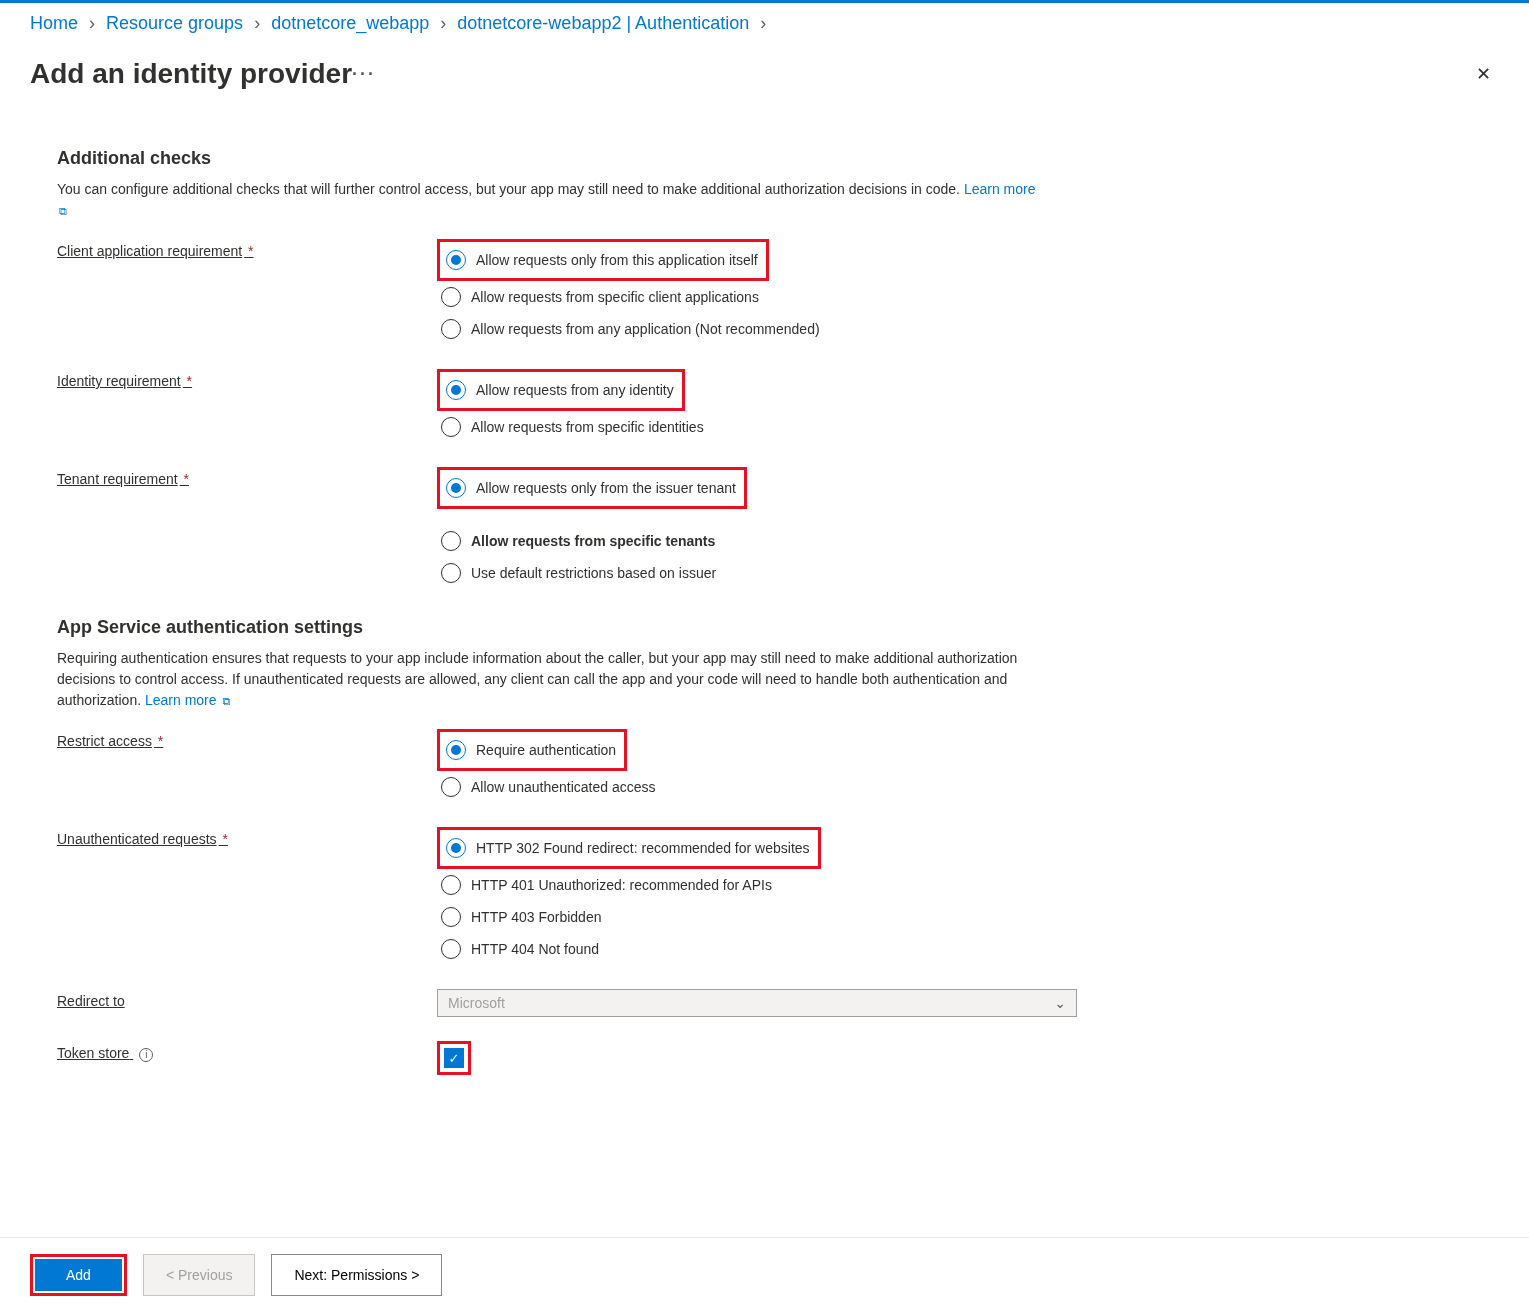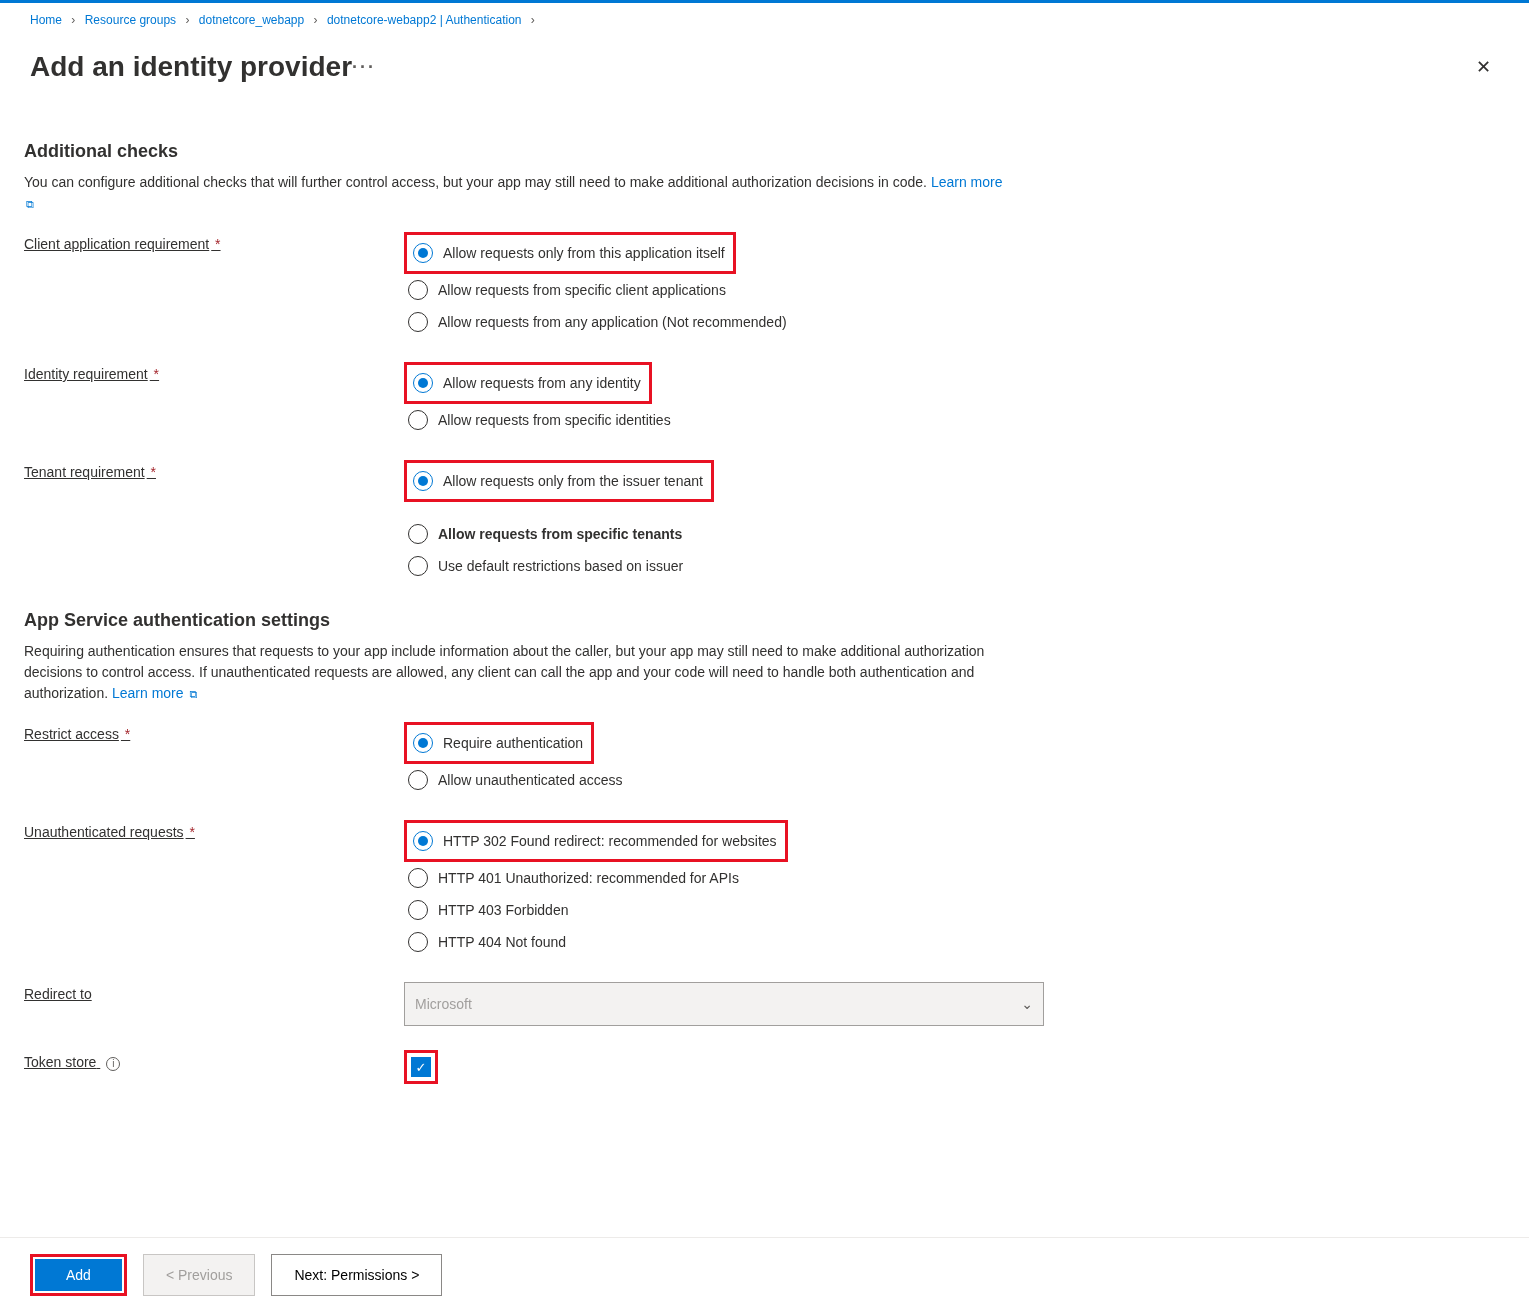--- a/index.html
+++ b/index.html
@@ -13,21 +13,21 @@
       color: #323130;
       background: #fff;
       width: 1529px;
     }
     .top-border {
       height: 3px;
       background: #0078d4;
     }
     .breadcrumb {
       padding: 10px 30px;
-      font-size: 12px;
+      font-size: 18px;
     }
     .breadcrumb a {
       color: #0078d4;
       text-decoration: none;
     }
     .breadcrumb .sep {
       color: #605e5c;
       margin: 0 6px;
     }
     .header {
@@ -50,20 +50,21 @@
       letter-spacing: 2px;
     }
     .close-icon {
       font-size: 18px;
       color: #323130;
       cursor: pointer;
       padding: 4px 8px;
     }
     .content {
       padding: 0 38px 100px 24px;
+      margin-left: 33px;
     }
     .section-heading {
       font-size: 18px;
       font-weight: 600;
       margin-top: 28px;
       margin-bottom: 10px;
     }
     .section-desc {
       color: #323130;
       line-height: 1.5;
@@ -154,21 +155,21 @@
     }
     .dropdown {
       display: flex;
       align-items: center;
       justify-content: space-between;
       border: 1px solid #a19f9d;
       background: #f3f2f1;
       color: #a19f9d;
       padding: 6px 10px;
       width: 640px;
-      height: 44px;
+      height: 28px;
     }
     .dropdown .chevron {
       color: #605e5c;
     }
     .checkbox-wrap {
       display: inline-flex;
       border: 3px solid #e81123;
       padding: 4px;
     }
     .checkbox {

